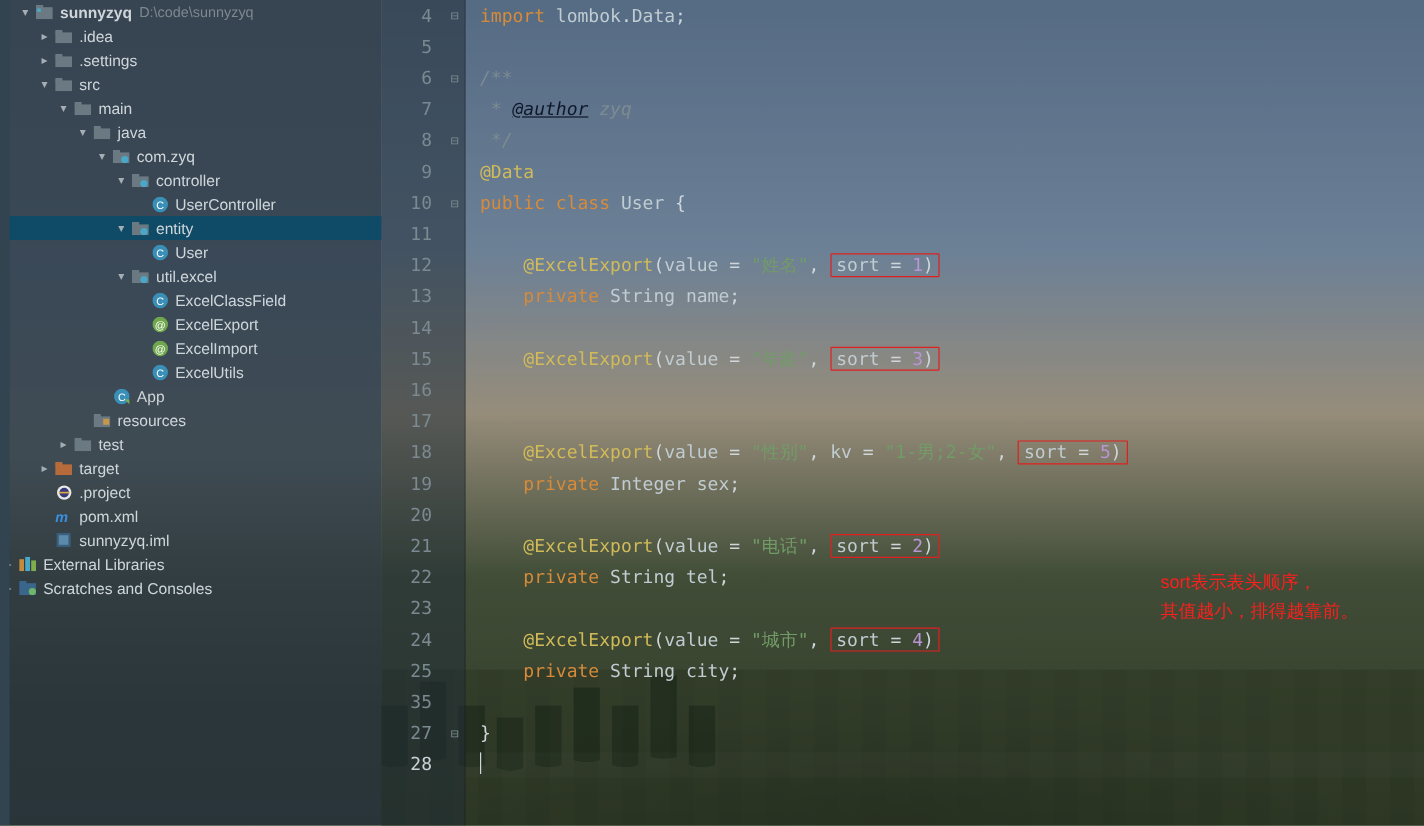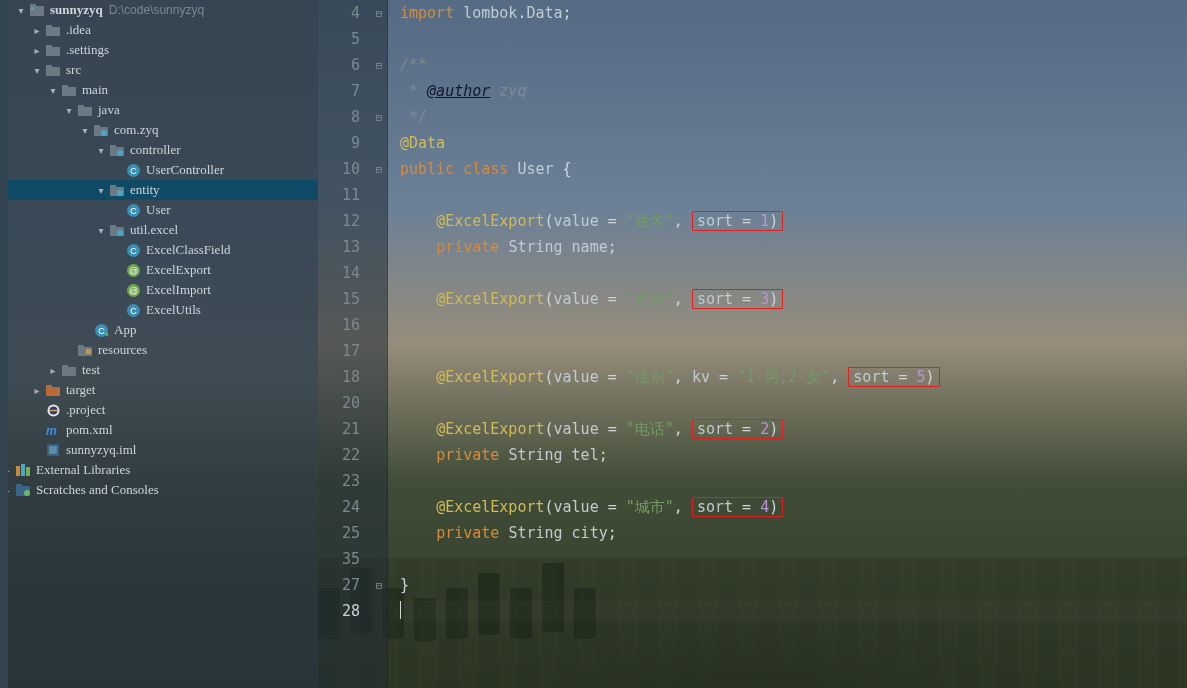--- a/index.html
+++ b/index.html
@@ -36,21 +36,21 @@
     color:#cfd6da;
     overflow:hidden;
   }
   .left-rail{position:absolute;left:0;top:0;bottom:0;width:8px;background:#32444f;}
   .tree-node { display:flex; align-items:center; height:20px; cursor:pointer; white-space:nowrap; }
   .tree-node.selected { background:#0f4a66; }
   .caret   { width:14px; text-align:center; color:#a4aeb4; font-size:10px; }
   .caret.empty{visibility:hidden;}
   .ficon   { width:18px; display:inline-flex; align-items:center; justify-content:center; margin-right:4px; }
   .ficon svg{display:block;}
-  .lbl     { color:#cfd6da;font-family:Liberation Serif, serif; }
+  .lbl     { color:#cfd6da; }
   .dim     { color:#7d898f; margin-left:6px; font-size:12px;}
   
   .editor { flex:1; height:100%; position:relative; z-index:1; }
   .gutter {
     position:absolute; left:0; top:0; bottom:0; width:70px;
     background:rgba(35,47,58,.55);
     border-right:1px solid rgba(0,0,0,.25);
   }
   .code-wrap{
     position:absolute; left:0; right:0; top:0; bottom:0;
@@ -435,20 +435,25 @@
         <span class="lnum">17</span>
         <span class="fold"></span>
         <span class="codecell"></span>
       </div>
       <div class="row">
         <span class="lnum">18</span>
         <span class="fold"></span>
         <span class="codecell">    <span class="ann">@ExcelExport</span>(<span class="ident">value</span> = <span class="str">"性别"</span>, <span class="ident">kv</span> = <span class="str">"1-男;2-女"</span>, <span class="redbox"><span class="ident">sort</span> = <span class="purple">5</span>)</span></span>
       </div>
       <div class="row">
+        <span class="lnum">19</span>
+        <span class="fold"></span>
+        <span class="codecell">    <span class="kw">private</span> <span class="ident">Integer</span> <span class="ident">sex</span>;</span>
+      </div>
+      <div class="row">
         <span class="lnum">20</span>
         <span class="fold"></span>
         <span class="codecell"></span>
       </div>
       <div class="row">
         <span class="lnum">21</span>
         <span class="fold"></span>
         <span class="codecell">    <span class="ann">@ExcelExport</span>(<span class="ident">value</span> = <span class="str">"电话"</span>, <span class="redbox"><span class="ident">sort</span> = <span class="purple">2</span>)</span></span>
       </div>
       <div class="row">
@@ -481,13 +486,17 @@
         <span class="fold">⊟</span>
         <span class="codecell">}</span>
       </div>
       <div class="row caret-line">
         <span class="lnum">28</span>
         <span class="fold"></span>
         <span class="codecell"><span class="cursor"></span></span>
       </div>
     </div>
 
+  <div class="annotation-note">
+    <div>sort表示表头顺序，</div>
+    <div>其值越小，排得越靠前。</div>
+  </div>
 </div>
 
 </body></html>

